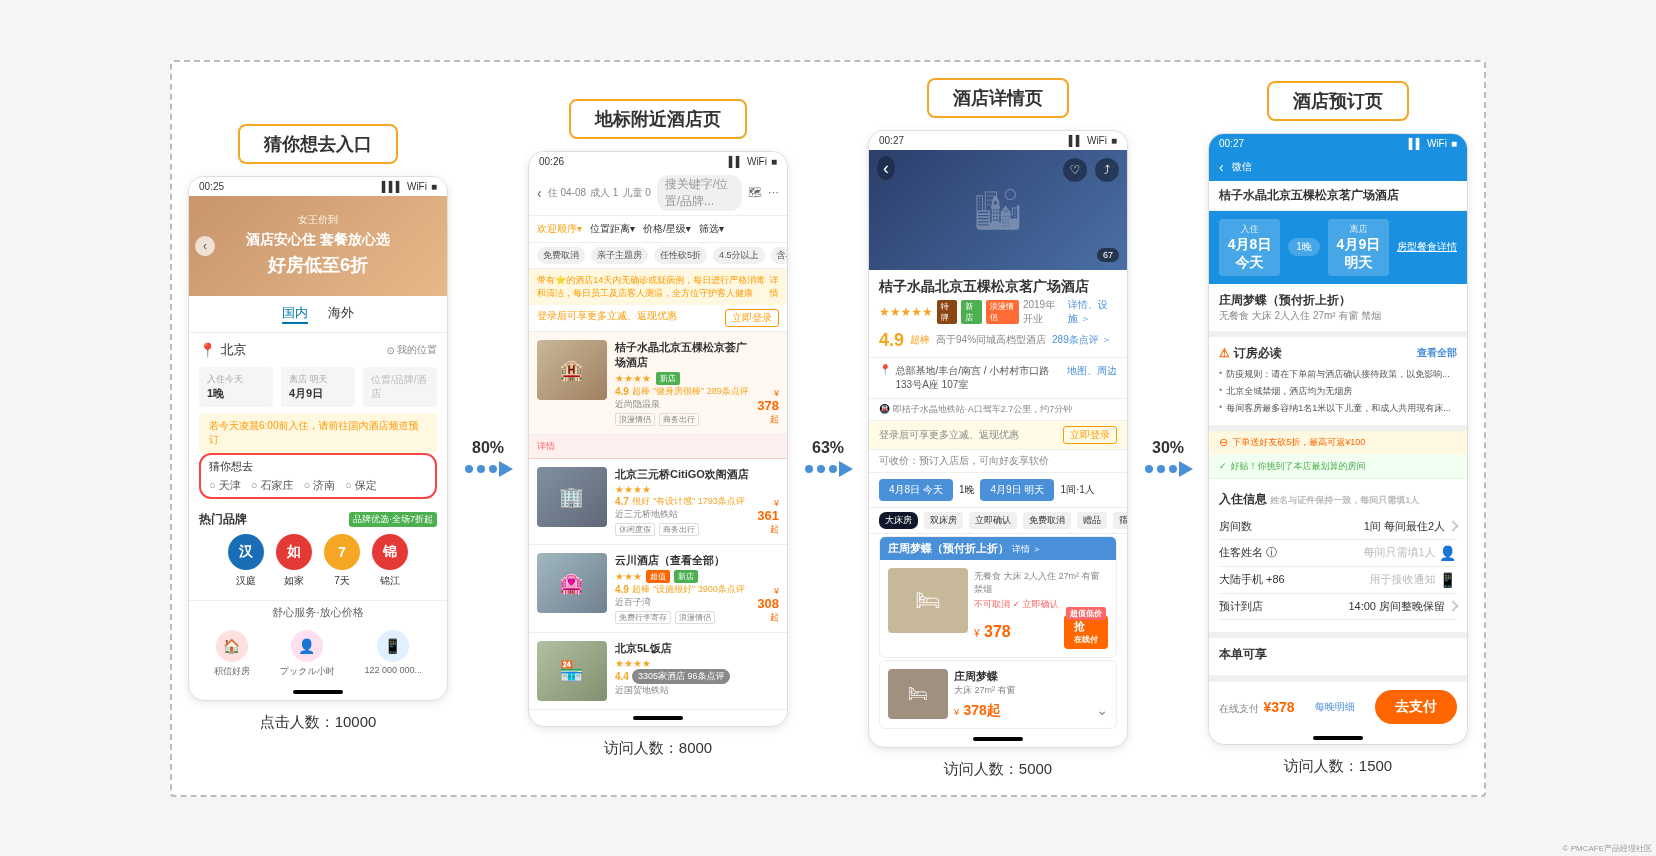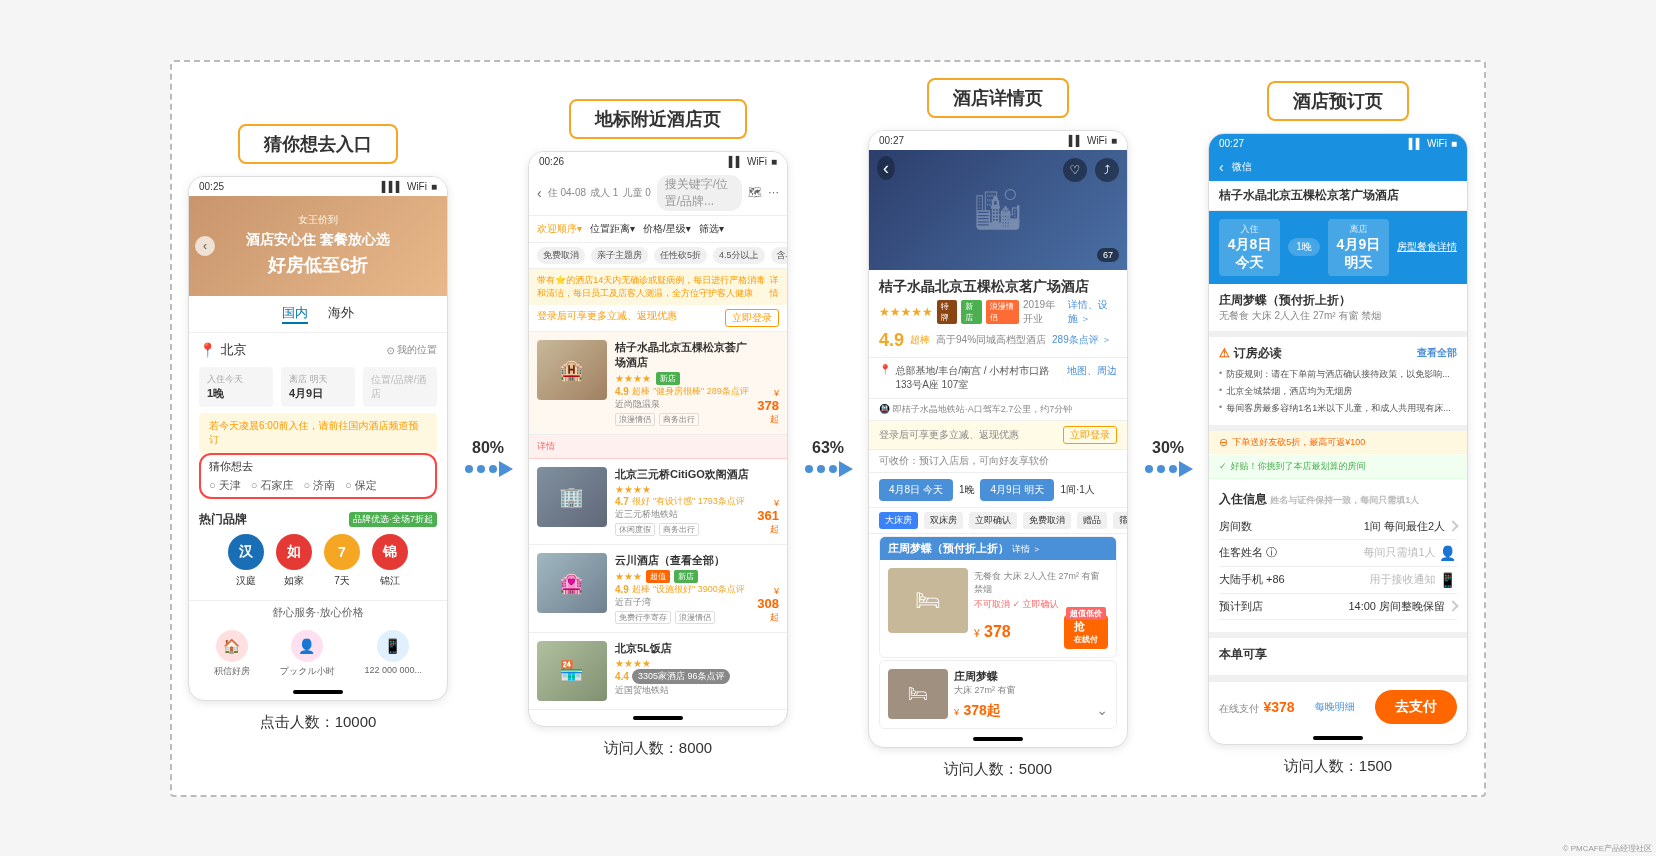--- a/index.html
+++ b/index.html
@@ -193,21 +193,21 @@
     .s3-metro { padding: 4px 10px; font-size: 9px; color: #888; border-bottom: 1px solid #eee; }
     .s3-login-bar { display: flex; justify-content: space-between; align-items: center; padding: 5px 10px; background: #fffbe6; border-bottom: 1px solid #eee; }
     .s3-login-text { font-size: 10px; color: #888; }
     .s3-login-btn { font-size: 10px; color: #f90; border: 1px solid #f90; padding: 1px 6px; border-radius: 3px; }
     .s3-price-hint { padding: 4px 10px; font-size: 10px; color: #888; border-bottom: 1px solid #eee; }
     .s3-date-row { display: flex; gap: 6px; padding: 6px 10px; border-bottom: 1px solid #eee; align-items: center; }
     .s3-date-btn { background: #4a90d9; color: #fff; font-size: 10px; padding: 4px 10px; border-radius: 4px; }
     .s3-date-label { font-size: 10px; color: #333; }
     .s3-room-filters { display: flex; gap: 6px; padding: 4px 10px; border-bottom: 1px solid #eee; overflow-x: auto; }
     .s3-room-filter { font-size: 9px; color: #333; background: #f0f0f0; padding: 2px 6px; border-radius: 3px; white-space: nowrap; }
-    .s3-room-filter.active { background: #3b82f6; color: #fff; }
+    .s3-room-filter.active { background: #0f172a; color: #fff; border-radius: 7px; }
     .s3-room-card { margin: 2px 10px; border: 1px solid #eee; border-radius: 6px; overflow: hidden; }
     .s3-room-card-header { background: #4a90d9; color: #fff; padding: 4px 8px; font-size: 11px; font-weight: bold; }
     .s3-room-detail { display: flex; gap: 6px; padding: 8px; }
     .s3-room-img { width: 80px; height: 65px; border-radius: 4px; background: #c8b89a; flex-shrink: 0; display: flex; align-items: center; justify-content: center; color: #fff; font-size: 20px; overflow: hidden; }
     .s3-room-info { flex: 1; }
     .s3-room-features { font-size: 9px; color: #888; margin-top: 2px; }
     .s3-room-cancel { font-size: 9px; color: #f66; margin-top: 2px; }
     .s3-room-price-row { display: flex; align-items: center; justify-content: space-between; margin-top: 4px; }
     .s3-room-price { color: #f60; font-size: 16px; font-weight: bold; }
     .s3-book-btn { background: #f60; color: #fff; border-radius: 4px; padding: 4px 10px; font-size: 11px; font-weight: bold; position: relative; }

